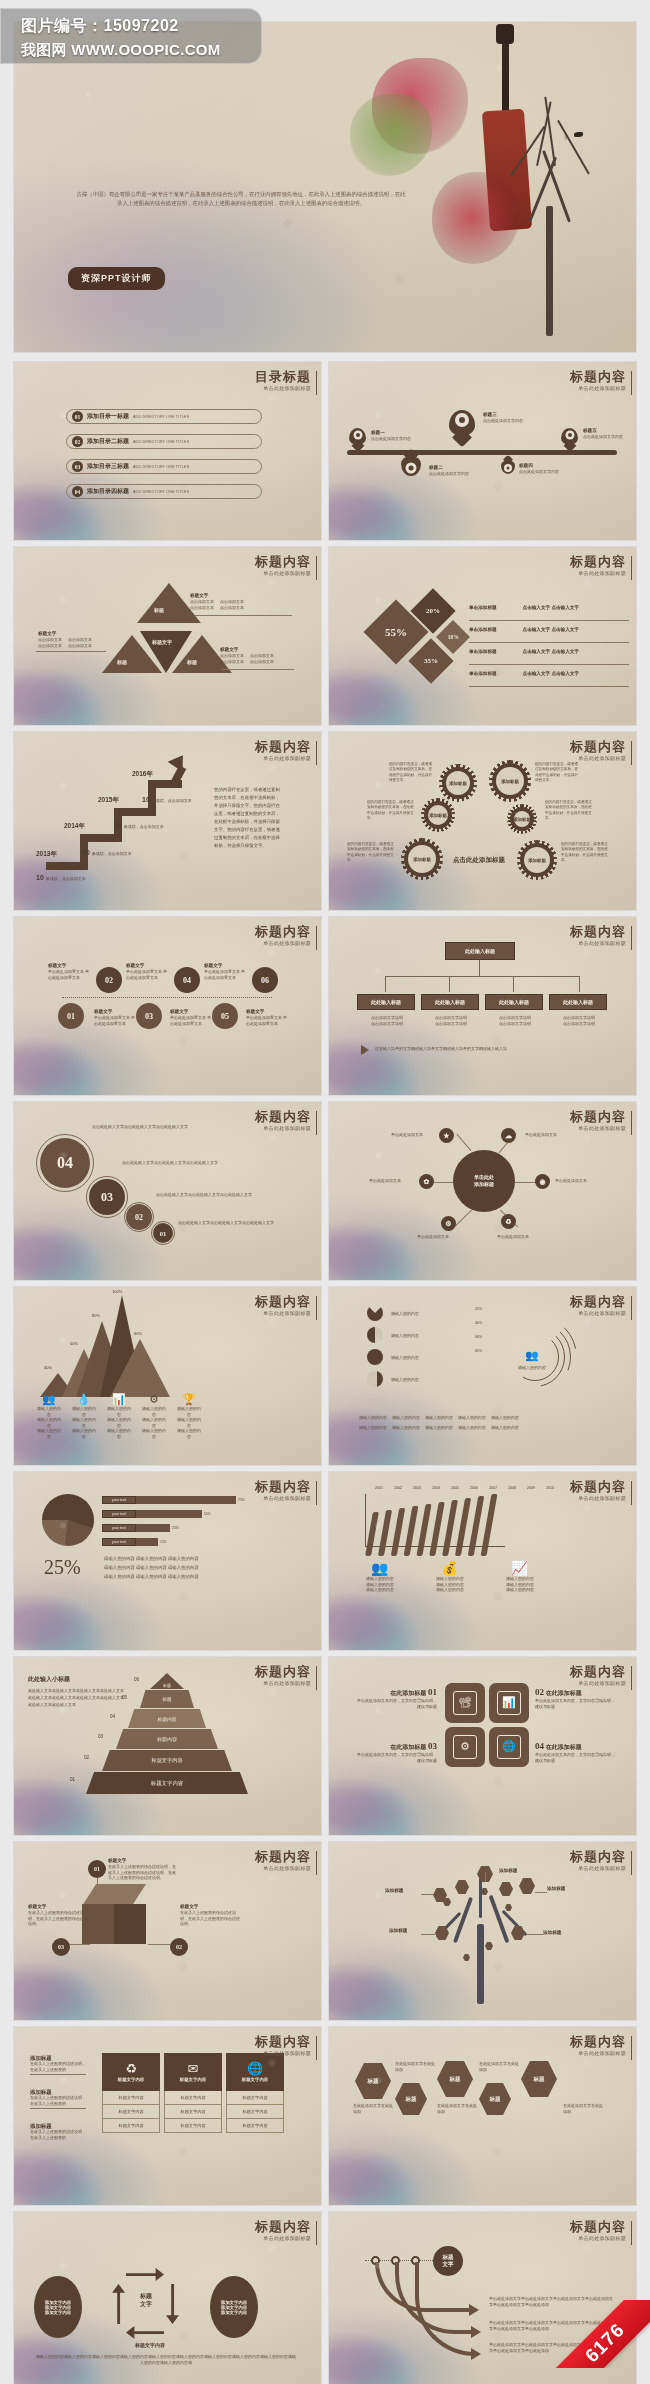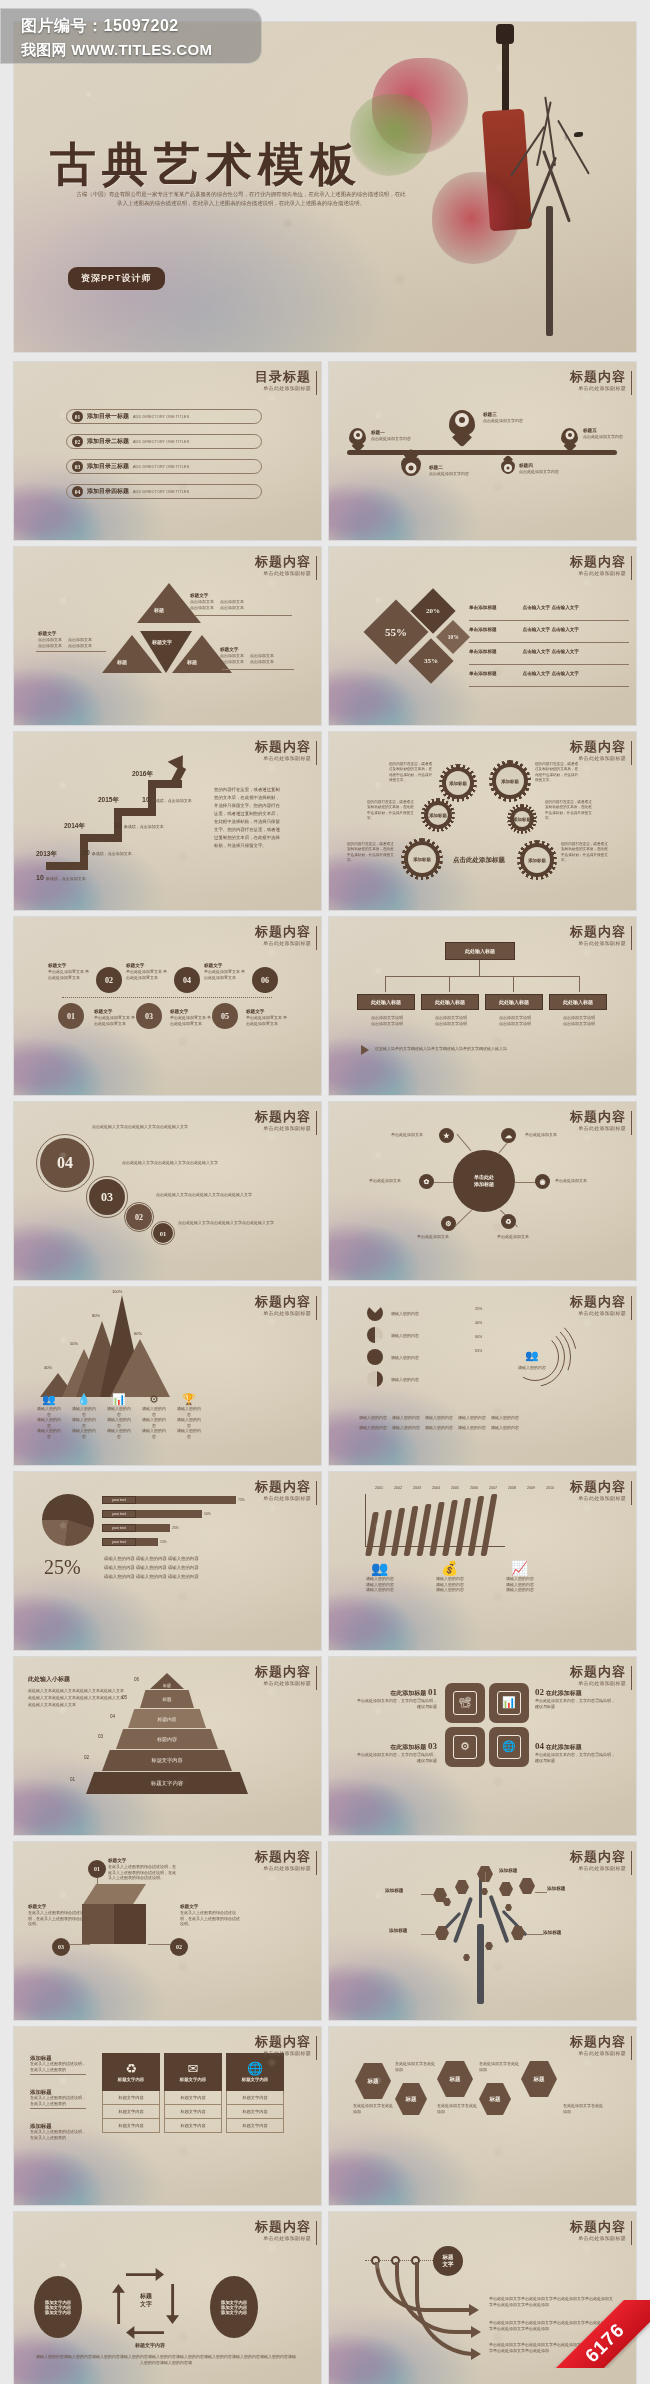--- a/index.html
+++ b/index.html
@@ -183,21 +183,21 @@
     background:linear-gradient(180deg,#e8212c,#c5111b);transform:rotate(-45deg);
     color:#fff;font-size:19px;font-weight:bold;font-style:normal;
     display:flex;align-items:center;justify-content:center;letter-spacing:1px;
     box-shadow:0 1px 4px rgba(0,0,0,.3);}
 </style>
 </head>
 <body>
 
 <div class="wm-bar">
   <div class="wm-l1">图片编号：15097202</div>
-  <div class="wm-l2">我图网  WWW.TITLES.COM</div>
+  <div class="wm-l2">我图网  WWW.OOOPIC.COM</div>
 </div>
 
 <div class="cover">
   <div class="cover-noise"></div>
   <div class="cover-art">
     <div class="leafmass" style="left:36px;top:36px;width:96px;height:96px;background:radial-gradient(circle at 40% 40%,rgba(196,64,86,.85),rgba(140,40,60,.25) 70%,transparent 76%);"></div>
     <div class="leafmass" style="left:14px;top:72px;width:82px;height:82px;background:radial-gradient(circle at 55% 45%,rgba(120,160,70,.8),rgba(90,130,50,.2) 70%,transparent 78%);"></div>
     <div class="erhu-neck"></div>
     <div class="erhu-head"></div>
     <div class="erhu-body"></div>
@@ -206,21 +206,20 @@
       <div class="branch" style="left:70px;top:150px;width:7px;height:130px;"></div>
       <div class="branch" style="left:52px;top:96px;width:3px;height:70px;transform:rotate(22deg);"></div>
       <div class="branch" style="left:92px;top:90px;width:3px;height:76px;transform:rotate(-20deg);"></div>
       <div class="branch" style="left:34px;top:60px;width:2px;height:60px;transform:rotate(34deg);"></div>
       <div class="branch" style="left:112px;top:56px;width:2px;height:62px;transform:rotate(-30deg);"></div>
       <div class="branch" style="left:78px;top:40px;width:2px;height:70px;transform:rotate(-8deg);"></div>
       <div class="branch" style="left:60px;top:44px;width:2px;height:66px;transform:rotate(12deg);"></div>
     </div>
     <div class="circ" style="left:238px;top:110px;width:9px;height:5px;background:#2f2820;border-radius:50% 20% 50% 20%;"></div>
   </div>
-  <div class="cover-title">古典艺术模板</div>
   <div class="cover-desc">古檬（中国）有企有限公司是一家专注于某某产品及服务的综合性公司，在行业内拥有领先地位，在此录入上述图表的综合描述说明，在此录入上述图表的综合描述说明，在此录入上述图表的综合描述说明，在此录入上述图表的综合描述说明。</div>
   <div class="cover-badge">资深PPT设计师</div>
 </div>
 
 <div class="grid">
 
   <div class="row">
 
     <div class="slide">
       <div class="ink"></div>

